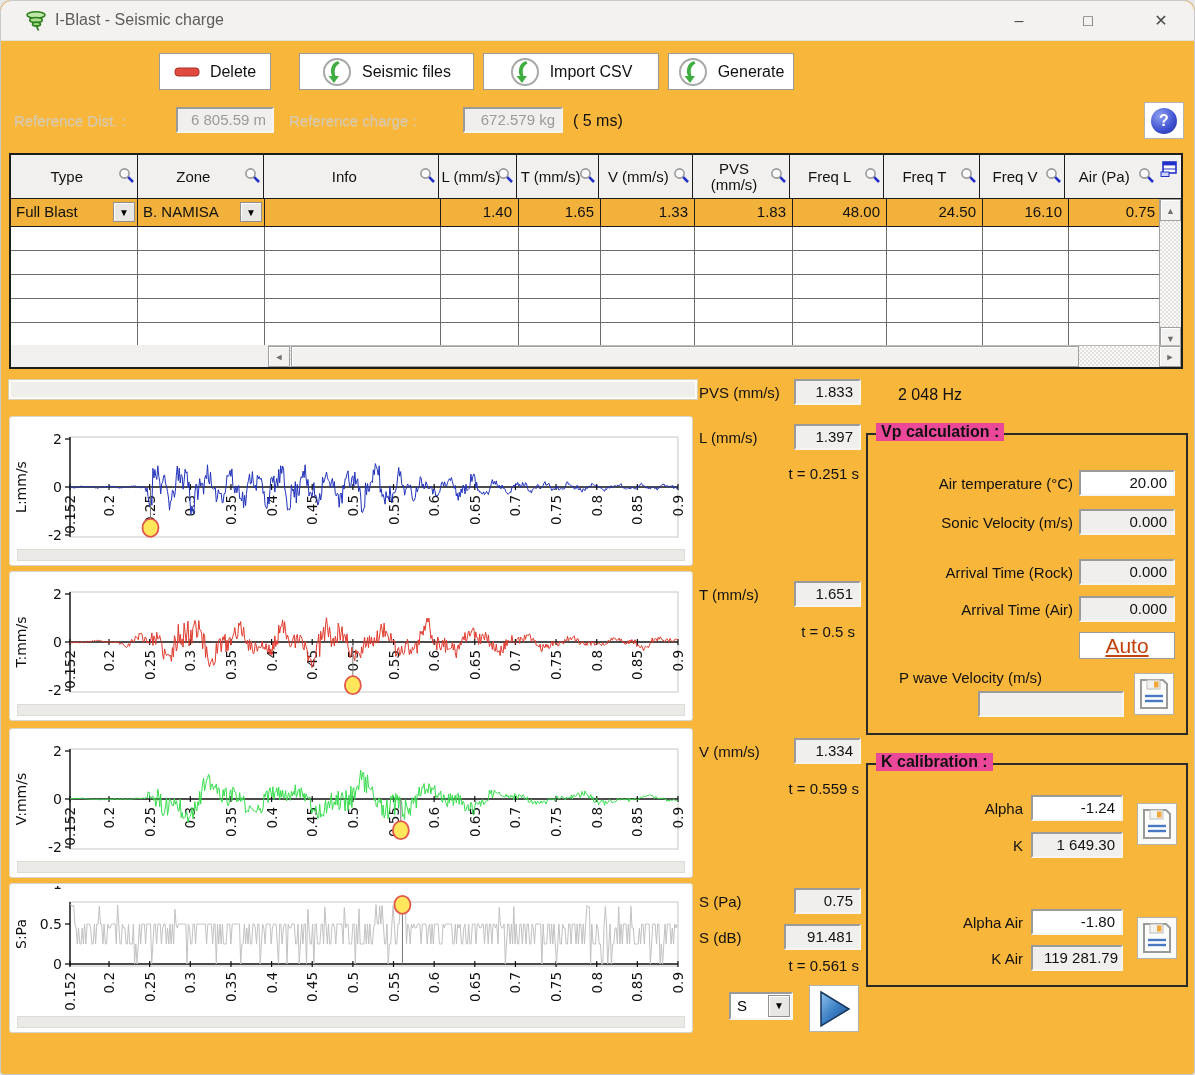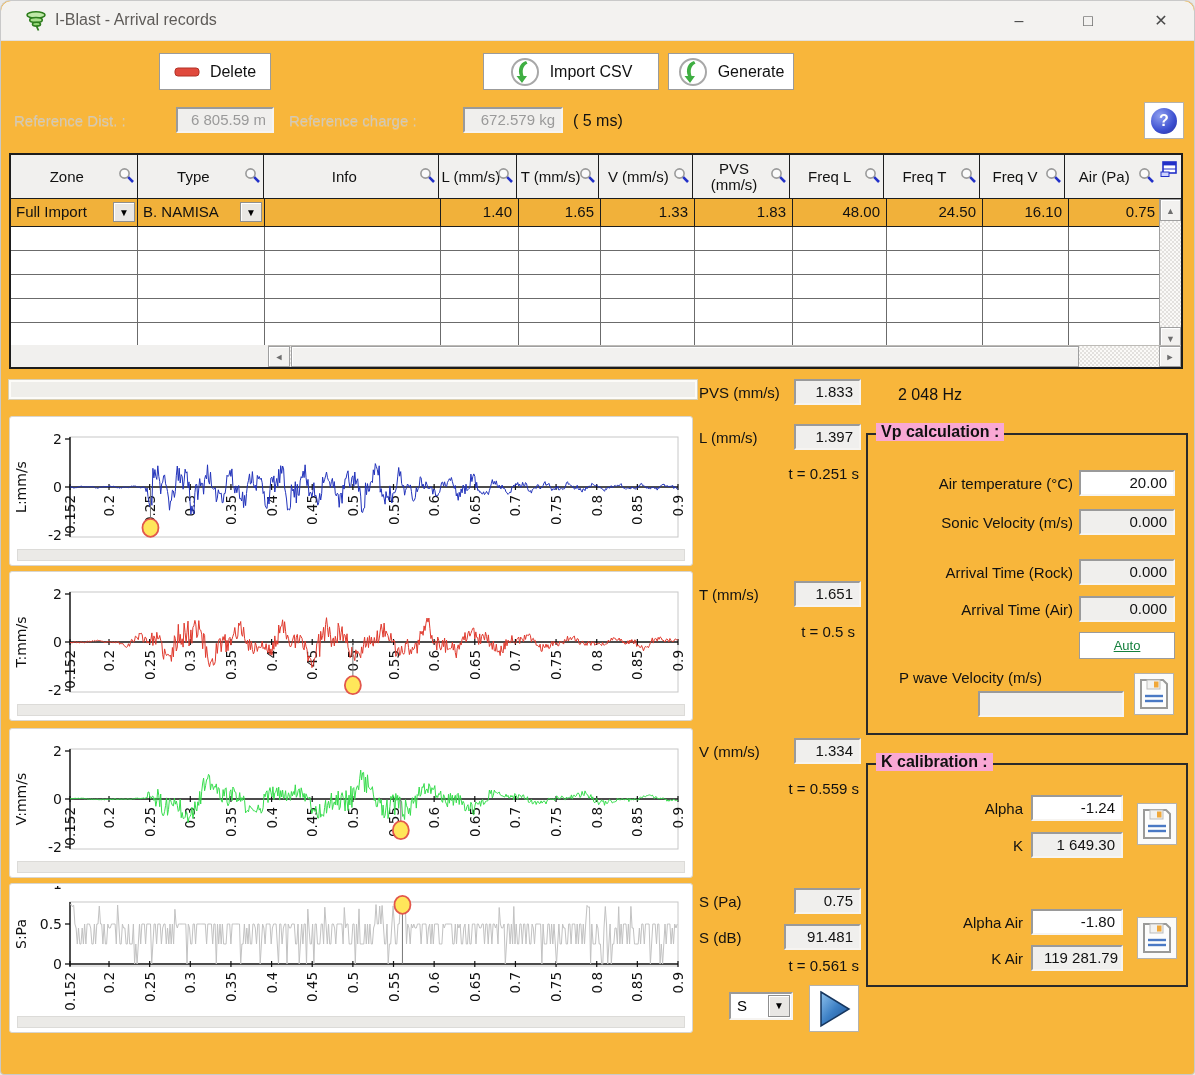--- a/index.html
+++ b/index.html
@@ -48,23 +48,23 @@
   .chart-panel { position:absolute; left:8px; width:684px; height:150px; background:#fff; border:1px solid #D8D5CF; border-radius:3px; }
   .chart-strip { position:absolute; left:7px; right:7px; bottom:4px; height:12px; background:#EBEAE7; border:1px solid #dcdbd8; }
   .chart-host { position:absolute; left:2px; top:2px; }
 
   
   .rlabel { position:absolute; font-size:15px; color:#111; }
   .tstamp { position:absolute; font-size:15px; color:#111; width:160px; text-align:right; }
 
   
   .gbox { position:absolute; border:2px solid #2a2a2a; }
-  .gtitle { position:absolute; top:-12px; left:8px; background:#f9a8d4; padding:0 5px; font-size:16px; font-weight:bold; color:#111; }
-
-  .btn3d { position:absolute; background:#fff; border:1px solid #9b9b9b; font-size:13px; color:#15803d; text-align:center;text-decoration:underline; }
+  .gtitle { position:absolute; top:-12px; left:8px; background:#ec4899; padding:0 5px; font-size:16px; font-weight:bold; color:#111; }
+
+  .btn3d { position:absolute; background:#fff; border:1px solid #9b9b9b; font-size:21px; color:#c2410c; text-align:center;text-decoration:underline; }
 
   .savebtn { position:absolute; width:40px; height:42px; background:#fbfbfa; border:1px solid #b5b2ac; display:flex; align-items:center; justify-content:center; }
 
   
   #s-select { position:absolute; left:728px; top:991px; width:64px; height:28px; background:#fff; border:2px solid; border-color:#9a9a9a #f6f4f1 #f6f4f1 #9a9a9a; font-size:15px; padding:3px 0 0 6px; }
   #s-select .dd { top:1px; right:1px; height:22px; }
   #play-btn { position:absolute; left:808px; top:984px; width:50px; height:47px; background:#fff; border:1px solid #b5b2ac; display:flex; align-items:center; justify-content:center; }
 
   #help-btn { position:absolute; left:1143px; top:101px; width:40px; height:37px; background:#fff; border:1px solid #b5b2ac; display:flex; align-items:center; justify-content:center; }
   #help-glyph { width:26px; height:26px; border-radius:50%; background:radial-gradient(circle at 35% 30%, #8fa0f0, #3c4fd0 60%, #2a2e9a); color:#fff; font-weight:bold; font-size:16px; text-align:center; line-height:26px; }
@@ -74,31 +74,38 @@
 
 <div id="win">
 
   <div id="titlebar">
     <svg class="abs" style="left:24px;top:9px" width="22" height="22" viewBox="0 0 22 22">
       <ellipse cx="11" cy="5" rx="9" ry="3.2" fill="#bfe8a8" stroke="#2e7d1e" stroke-width="1.6"></ellipse>
       <ellipse cx="11" cy="10" rx="6.3" ry="2.5" fill="#a9df8e" stroke="#2e7d1e" stroke-width="1.6"></ellipse>
       <ellipse cx="11.5" cy="14.2" rx="4" ry="1.9" fill="#93d676" stroke="#2e7d1e" stroke-width="1.6"></ellipse>
       <path d="M11.5 16 L13.5 20.5" stroke="#2e7d1e" stroke-width="1.8" fill="none"></path>
     </svg>
-    <span id="title-text">I-Blast - Arrival records</span>
+    <span id="title-text">I-Blast - Seismic charge</span>
     <span class="wctl" style="left:995px">–</span>
     <span class="wctl" style="left:1064px">□</span>
     <span class="wctl" style="left:1137px">✕</span>
   </div>
 
   <div class="tbtn" style="left:158px;width:112px">
     <svg width="26" height="10" viewBox="0 0 26 10">
       <rect x="1" y="1" width="24" height="8" rx="3" fill="#e0493d" stroke="#b23227"></rect>
     </svg>
     <span>Delete</span>
+  </div>
+  <div class="tbtn" style="left:298px;width:175px">
+    <svg width="30" height="30" viewBox="0 0 30 30">
+      <circle cx="15" cy="15" r="13" fill="#fff" stroke="#a8a8a8" stroke-width="2"></circle>
+      <path d="M16 4 C 9.5 6 7.5 13 10 19 L 6.5 19 L 12 26 L 17 19 L 13.6 19 C 11.8 14 12.8 9 17.5 6.5 Z" fill="#3fae42"></path>
+    </svg>
+    <span>Seismic files</span>
   </div>
   <div class="tbtn" style="left:482px;width:176px">
     <svg width="30" height="30" viewBox="0 0 30 30">
       <circle cx="15" cy="15" r="13" fill="#fff" stroke="#a8a8a8" stroke-width="2"></circle>
       <path d="M16 4 C 9.5 6 7.5 13 10 19 L 6.5 19 L 12 26 L 17 19 L 13.6 19 C 11.8 14 12.8 9 17.5 6.5 Z" fill="#3fae42"></path>
     </svg>
     <span>Import CSV</span>
   </div>
   <div class="tbtn" style="left:667px;width:126px">
     <svg width="30" height="30" viewBox="0 0 30 30">
@@ -113,29 +120,29 @@
   <span class="ref-label" style="left:288px;top:111px">Reference charge :</span>
   <div class="field dim" style="left:462px;top:106px;width:100px">672.579 kg</div>
   <span class="rlabel" style="left:572px;top:111px;font-size:16px">( 5 ms)</span>
 
   <div id="help-btn">
     <div id="help-glyph">?</div>
   </div>
 
   <div id="dtable">
     <div class="thead">
+      <div class="th c0">
+          <span>Type</span>
+        <svg class="mag" width="17" height="17" viewBox="0 0 17 17">
+            <circle cx="6.5" cy="6.5" r="4.6" fill="#fafafa" stroke="#9a9a9a" stroke-width="1.6"></circle>
+            <line x1="10.2" y1="10.2" x2="15" y2="15" stroke="#2230c8" stroke-width="2.6"></line>
+          </svg>
+        </div>
       <div class="th c1">
           <span>Zone</span>
-        <svg class="mag" width="17" height="17" viewBox="0 0 17 17">
-            <circle cx="6.5" cy="6.5" r="4.6" fill="#fafafa" stroke="#9a9a9a" stroke-width="1.6"></circle>
-            <line x1="10.2" y1="10.2" x2="15" y2="15" stroke="#2230c8" stroke-width="2.6"></line>
-          </svg>
-        </div>
-      <div class="th c0">
-          <span>Type</span>
         <svg class="mag" width="17" height="17" viewBox="0 0 17 17">
             <circle cx="6.5" cy="6.5" r="4.6" fill="#fafafa" stroke="#9a9a9a" stroke-width="1.6"></circle>
             <line x1="10.2" y1="10.2" x2="15" y2="15" stroke="#2230c8" stroke-width="2.6"></line>
           </svg>
         </div>
       <div class="th c2">
           <span>Info</span>
         <svg class="mag" width="17" height="17" viewBox="0 0 17 17">
             <circle cx="6.5" cy="6.5" r="4.6" fill="#fafafa" stroke="#9a9a9a" stroke-width="1.6"></circle>
             <line x1="10.2" y1="10.2" x2="15" y2="15" stroke="#2230c8" stroke-width="2.6"></line>
@@ -201,21 +208,21 @@
         <svg style="position:absolute;left:3px;top:5px" width="18" height="18" viewBox="0 0 18 18">
           <rect x="3" y="2" width="13" height="11" fill="#fff" stroke="#2230c8" stroke-width="1.6"></rect>
           <rect x="3" y="2" width="13" height="3.4" fill="#2230c8"></rect>
           <line x1="3" y1="9" x2="16" y2="9" stroke="#2230c8" stroke-width="1.2"></line>
           <rect x="1" y="12" width="8" height="4.5" fill="#cfd4ff" stroke="#2230c8"></rect>
         </svg>
       </div>
     </div>
 
     <div class="trow sel">
-      <div class="td c0"><span>Full Import</span><span class="dd">▼</span></div>
+      <div class="td c0"><span>Full Blast</span><span class="dd">▼</span></div>
       <div class="td c1"><span>B. NAMISA</span><span class="dd">▼</span></div>
       <div class="td c2"><span></span></div>
       <div class="td c3 num">1.40</div>
       <div class="td c4 num">1.65</div>
       <div class="td c5 num">1.33</div>
       <div class="td c6 num">1.83</div>
       <div class="td c7 num">48.00</div>
       <div class="td c8 num">24.50</div>
       <div class="td c9 num">16.10</div>
       <div class="td c10 num" style="border-right:none">0.75</div>

